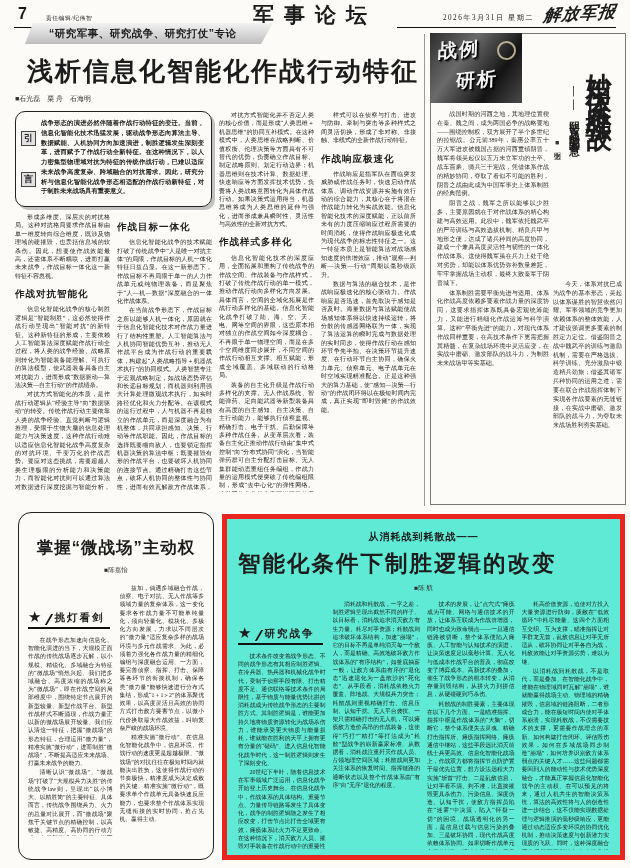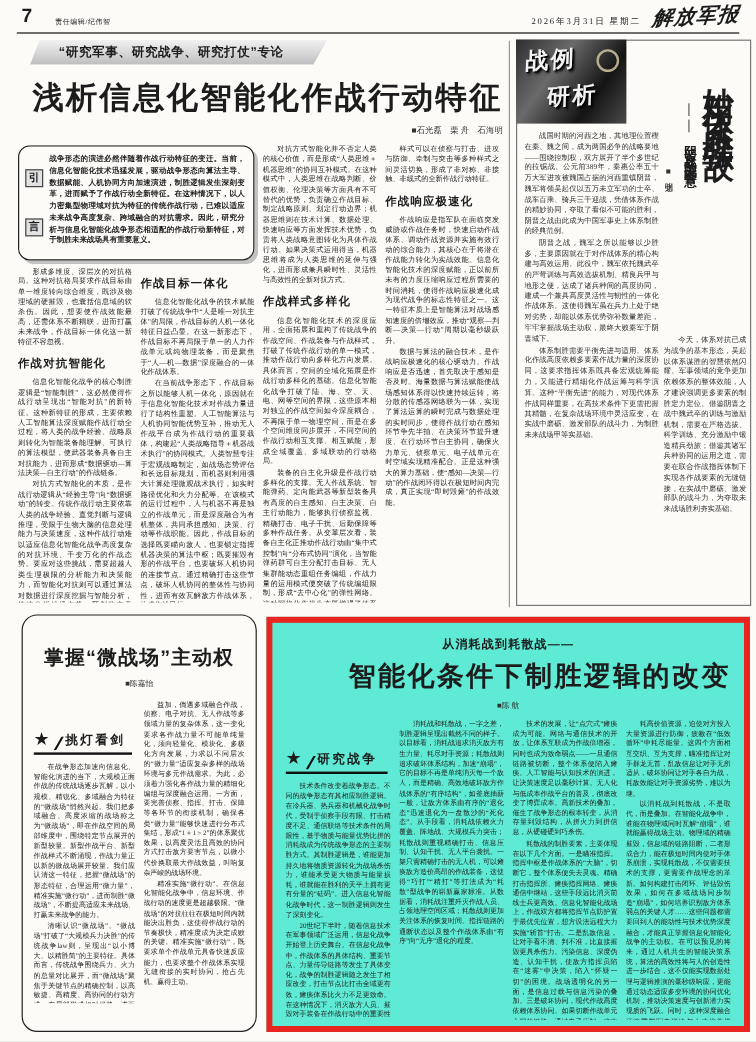--- a/index.html
+++ b/index.html
@@ -10,30 +10,30 @@
   .pageno{position:absolute;left:18px;top:5px;font-family:"Liberation Sans",sans-serif;font-weight:900;font-size:16px;}
   .editor{position:absolute;left:46px;top:14px;font-size:5.8px;color:#222;letter-spacing:.5px;}
   .section-title{position:absolute;left:50%;top:1px;transform:translateX(-50%);
         background:#fcfbf8;padding:0 20px;font-family:"Liberation Sans",sans-serif;
         font-weight:900;font-size:21px;letter-spacing:10px;}
   .date{position:absolute;right:96px;top:13px;font-size:7.2px;letter-spacing:1.5px;color:#222;}
   .masthead{position:absolute;right:14px;top:2px;font-family:"DejaVu Serif",serif;
         font-weight:bold;font-style:italic;font-size:17px;transform:skewX(-10deg) rotate(-3deg);letter-spacing:1px;}
   
   .vdivider{position:absolute;left:424px;top:34px;height:472px;width:1px;background:#999;}
-  .feature{position:absolute;left:15px;top:33px;width:404px;height:474px;}
+  .feature{position:absolute;left:15px;top:23px;width:404px;height:474px;}
   .banner{position:relative;width:248px;height:21px;margin-left:10px;
         background:linear-gradient(180deg,#f2f2f2 0%,#d6d6d6 55%,#bdbdbd 100%);
         clip-path:polygon(8px 0,100% 0,calc(100% - 12px) 100%,0 100%);
         display:flex;align-items:center;padding-left:24px;box-sizing:border-box;}
   .banner-text{font-family:"Liberation Sans",sans-serif;font-weight:bold;font-size:10.5px;letter-spacing:.5px;}
   .banner-star{position:absolute;left:-6px;top:-7px;font-size:15px;color:#111;z-index:2;}
   .feature-title{margin:10px 0 0;text-align:right;font-family:"Liberation Sans",sans-serif;
         font-weight:900;font-size:26px;letter-spacing:2px;}
-  .feature-byline{text-align:right;font-size:7px;color:#333;margin-top:5px;}
+  .feature-byline{text-align:left;font-size:7px;color:#333;margin-top:5px;}
   .feature-body{display:flex;gap:7px;margin-top:7px;height:381px;overflow:hidden;}
   .half{width:197px;display:flex;flex-direction:column;}
   .intro-box{position:relative;border:1.5px solid #222;border-radius:10px;box-shadow:3px 3px 0 #c2c2c2;
         padding:6px 7px 6px 5px;display:flex;gap:5px;height:96px;box-sizing:border-box;margin-bottom:6px;}
   .intro-label{display:flex;flex-direction:column;justify-content:space-around;align-items:center;}
   .intro-char{width:13px;height:13px;border:1px solid #444;background:#e2e2e2;
         font-family:"Liberation Sans",sans-serif;font-weight:bold;font-size:9px;
         display:flex;align-items:center;justify-content:center;}
   .intro-text{font-size:6.3px;font-weight:bold;line-height:1.55;text-align:justify;overflow:hidden;}
   .half-cols{display:flex;gap:7px;flex:1;overflow:hidden;}
@@ -74,35 +74,36 @@
   .star-badge{display:flex;align-items:flex-end;gap:4px;border-bottom:2.5px solid #111;
         padding:0 4px 2px 0;margin:2px 0 7px;width:92%;}
   .star-badge .star{font-size:15px;line-height:1;}
   .star-badge .slash{width:7px;height:11px;border-right:2px solid #111;transform:skewX(-30deg);margin-left:-4px;}
   .star-badge .label{font-family:"Liberation Sans",sans-serif;font-weight:900;font-size:10.5px;letter-spacing:2px;margin-top:24px;}
   
   .logic{position:absolute;left:222px;top:514px;width:403px;height:346px;border:5px solid #e8251f;
         box-sizing:border-box;padding:7px 11px 6px;background:#5eead4;}
   .logic-kicker{text-align:center;font-family:"Liberation Sans",sans-serif;font-weight:bold;
         font-size:10px;letter-spacing:1px;margin-top:4px;}
-  .logic-title{text-align:right;font-family:"Liberation Sans",sans-serif;font-weight:900;
+  .logic-title{text-align:left;font-family:"Liberation Sans",sans-serif;font-weight:900;
         font-size:22.5px;letter-spacing:2px;margin:4px 0 0;}
   .logic-author{text-align:center;font-size:6.5px;color:#333;margin:5px 0 7px;}
   .logic-cols{display:flex;gap:7px;height:250px;overflow:hidden;}
   .lcol{width:89px;font-size:5.8px;line-height:1.42;text-align:justify;overflow:hidden;}
   .lcol p{margin:0 0 1px;text-indent:2em;}
 </style>
 </head>
 <body>
 
 <div class="page">
 
   <div class="hdr-rule"></div>
   <div class="pageno">7</div>
   <div class="editor">责任编辑/纪伟智</div>
+  <div class="section-title">军事论坛</div>
   <div class="date">2026年3月31日 星期二</div>
   <div class="masthead">解放军报</div>
 
   <div class="feature">
     <div class="banner">
       <span class="banner-star">★</span>
       <span class="banner-text">“研究军事、研究战争、研究打仗”专论</span>
     </div>
     <h1 class="feature-title">浅析信息化智能化作战行动特征</h1>
     <div class="feature-byline">■石光磊　栗 舟　石海明</div>

